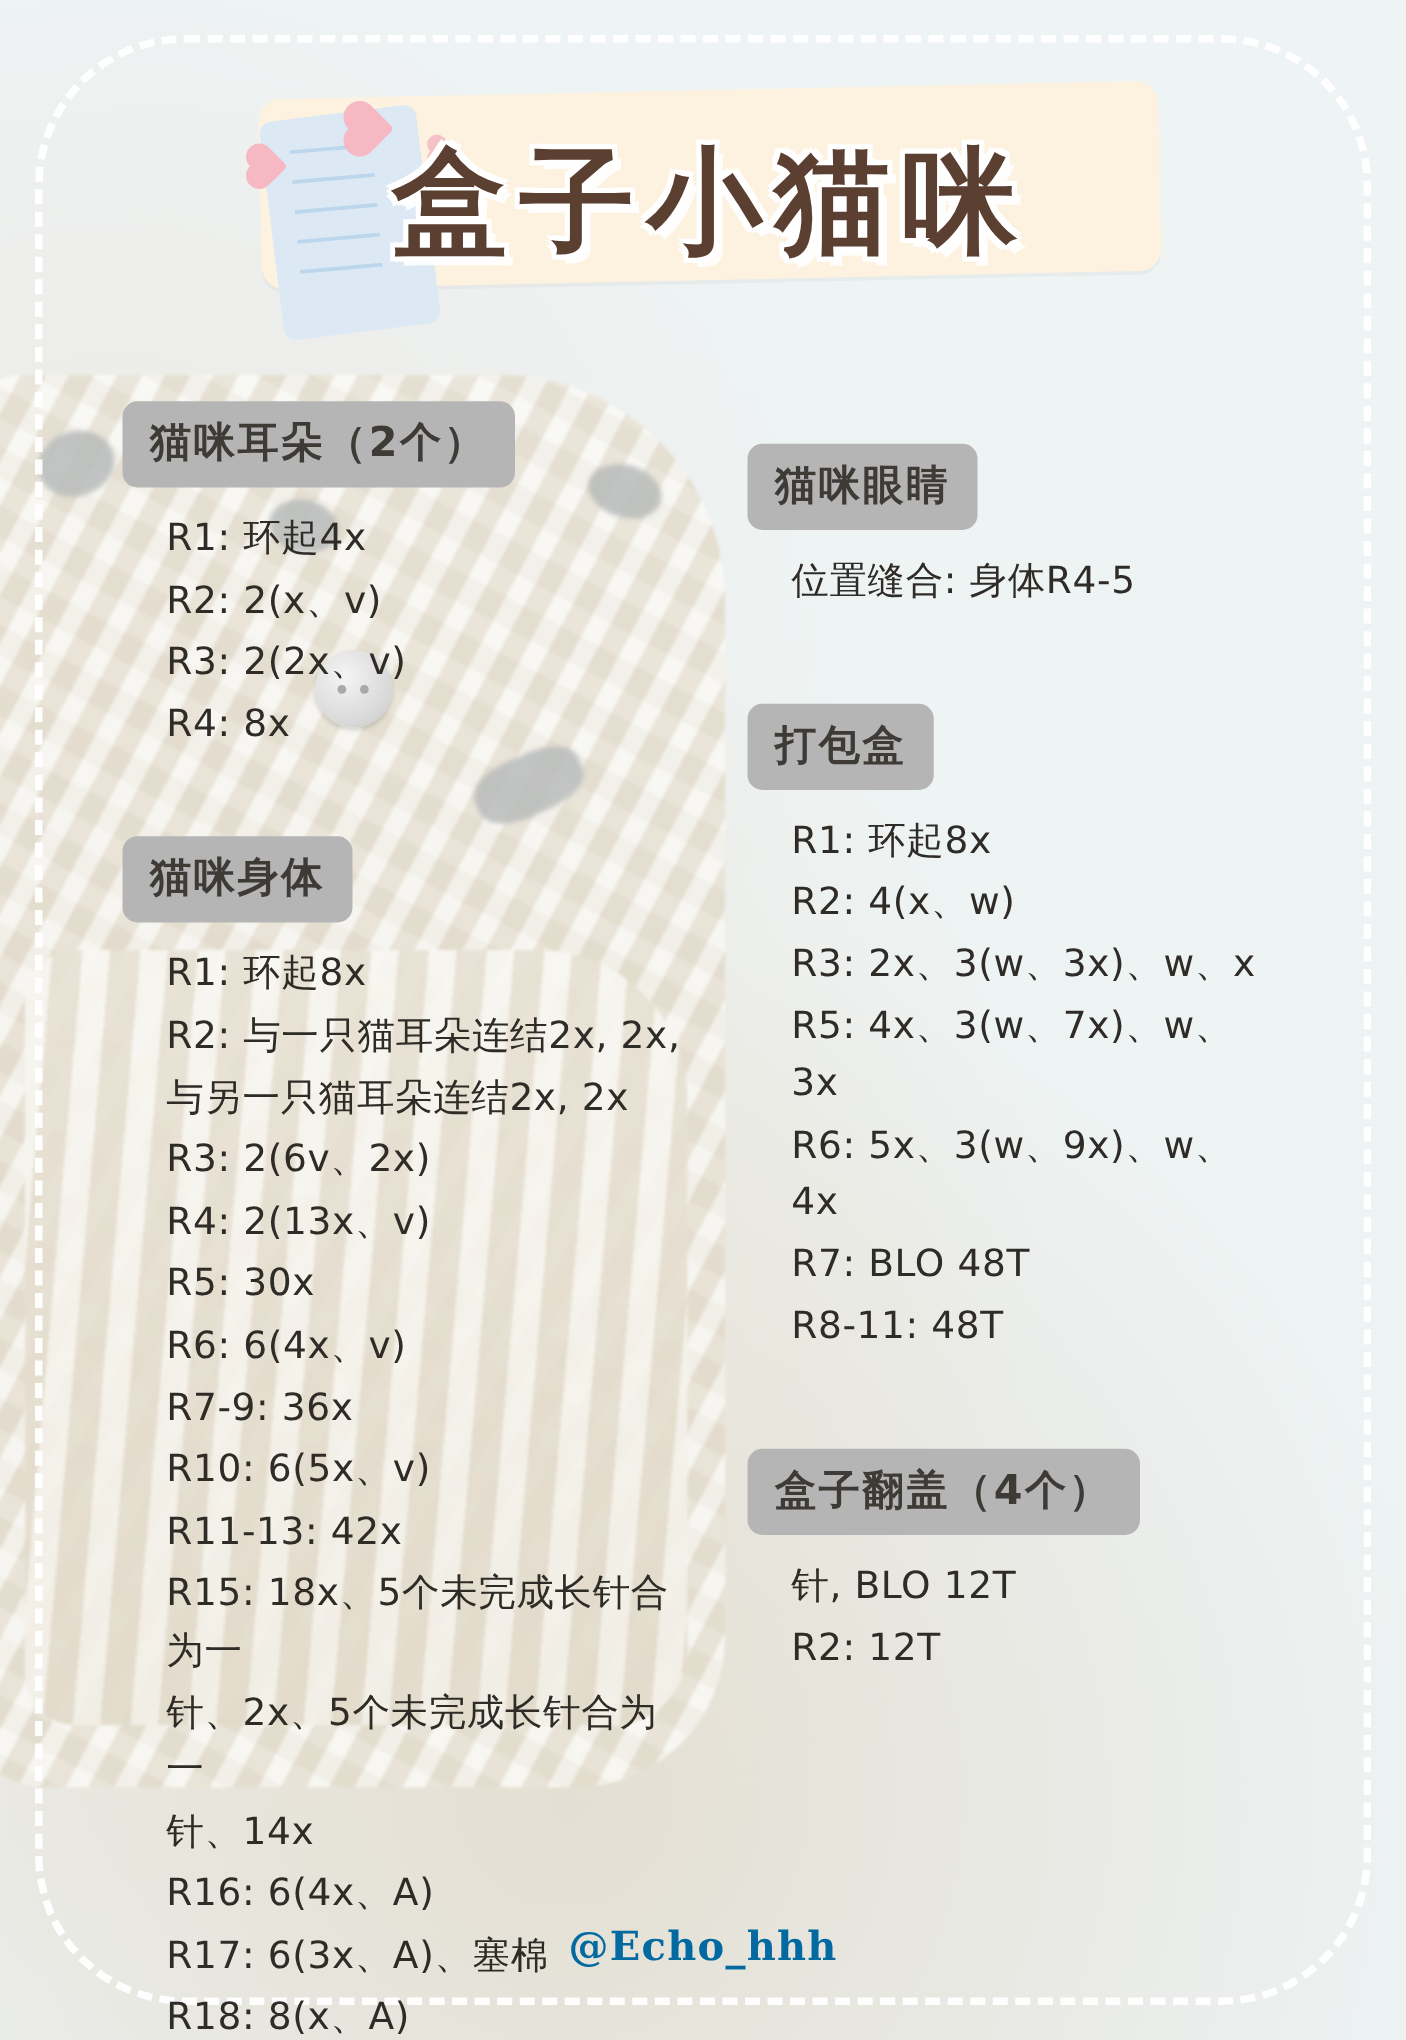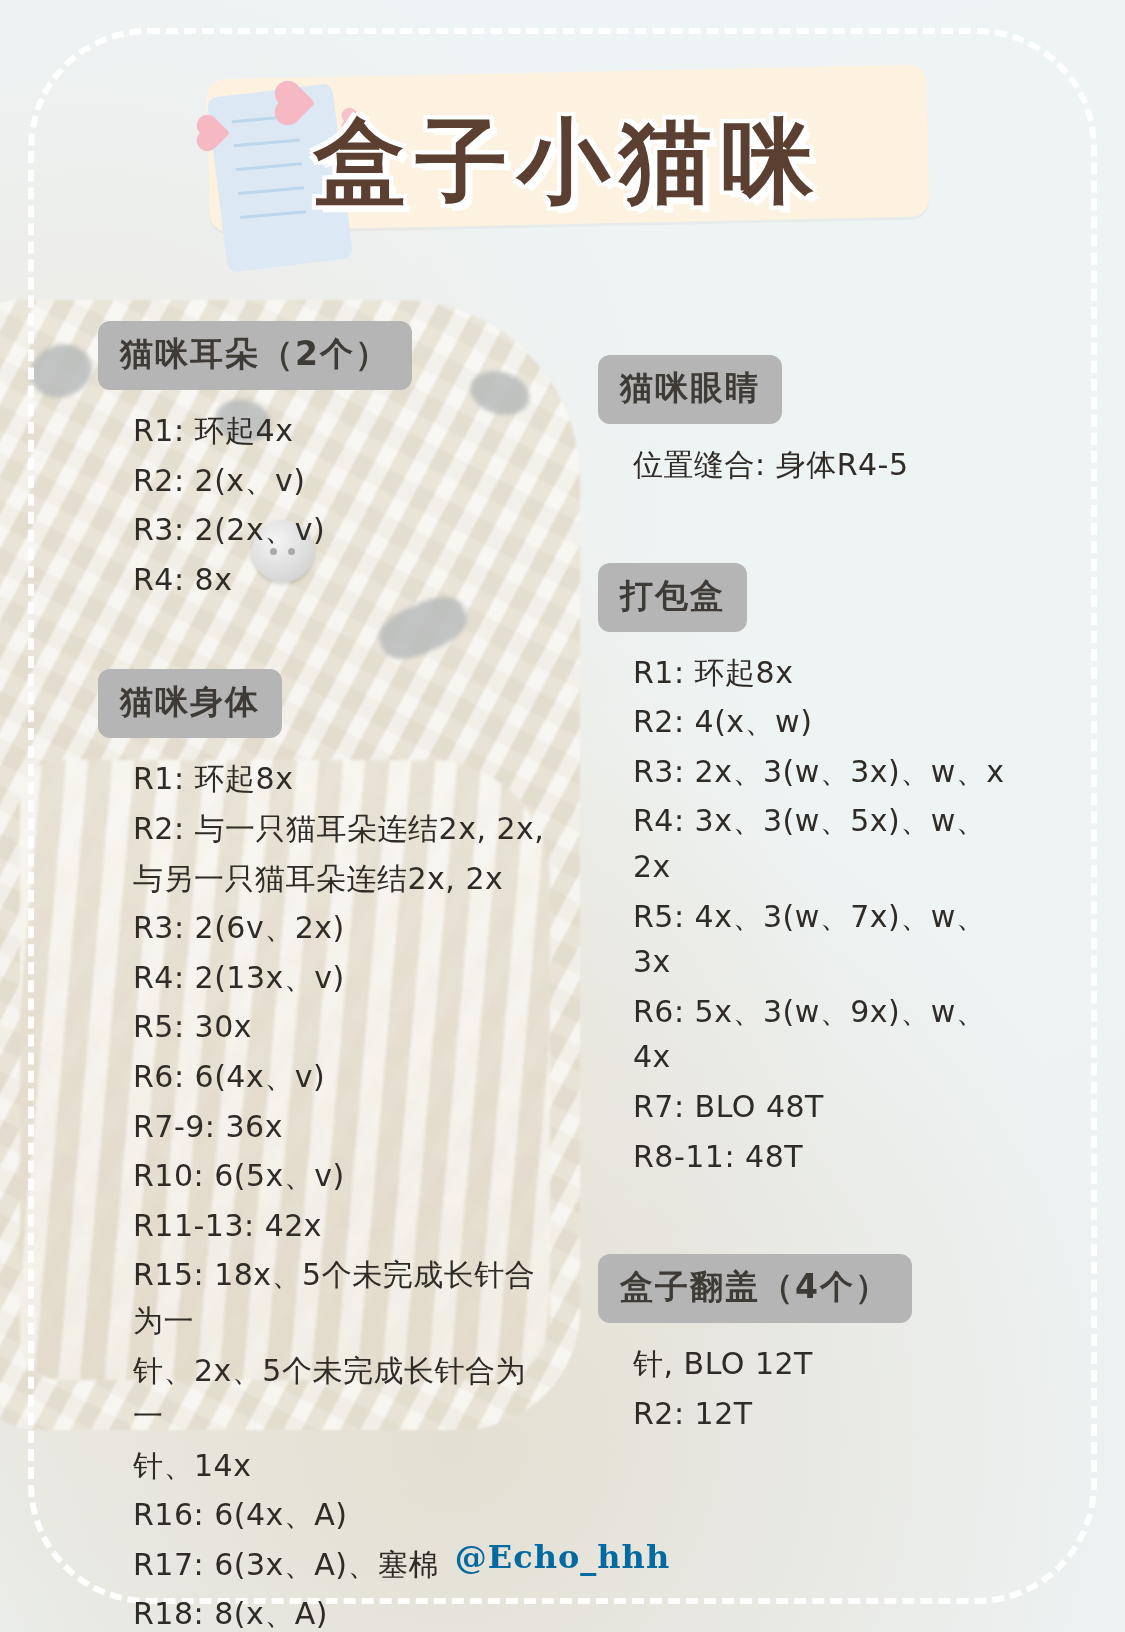--- a/index.html
+++ b/index.html
@@ -292,21 +292,20 @@
   </div>
 
   <div class="spacer-md"></div>
 
   <div class="section">
     <div class="sec-head">打包盒</div>
     <div class="sec-body">
       <div class="row">R1: 环起8x</div>
       <div class="row">R2: 4(x、w)</div>
       <div class="row">R3: 2x、3(w、3x)、w、x</div>
-      <div class="row">R4: 3x、3(w、5x)、w、2x</div>
       <div class="row">R5: 4x、3(w、7x)、w、3x</div>
       <div class="row">R6: 5x、3(w、9x)、w、4x</div>
       <div class="row">R7: BLO 48T</div>
       <div class="row">R8-11: 48T</div>
     </div>
   </div>
 
   <div class="spacer-md"></div>
 
   <div class="section">

